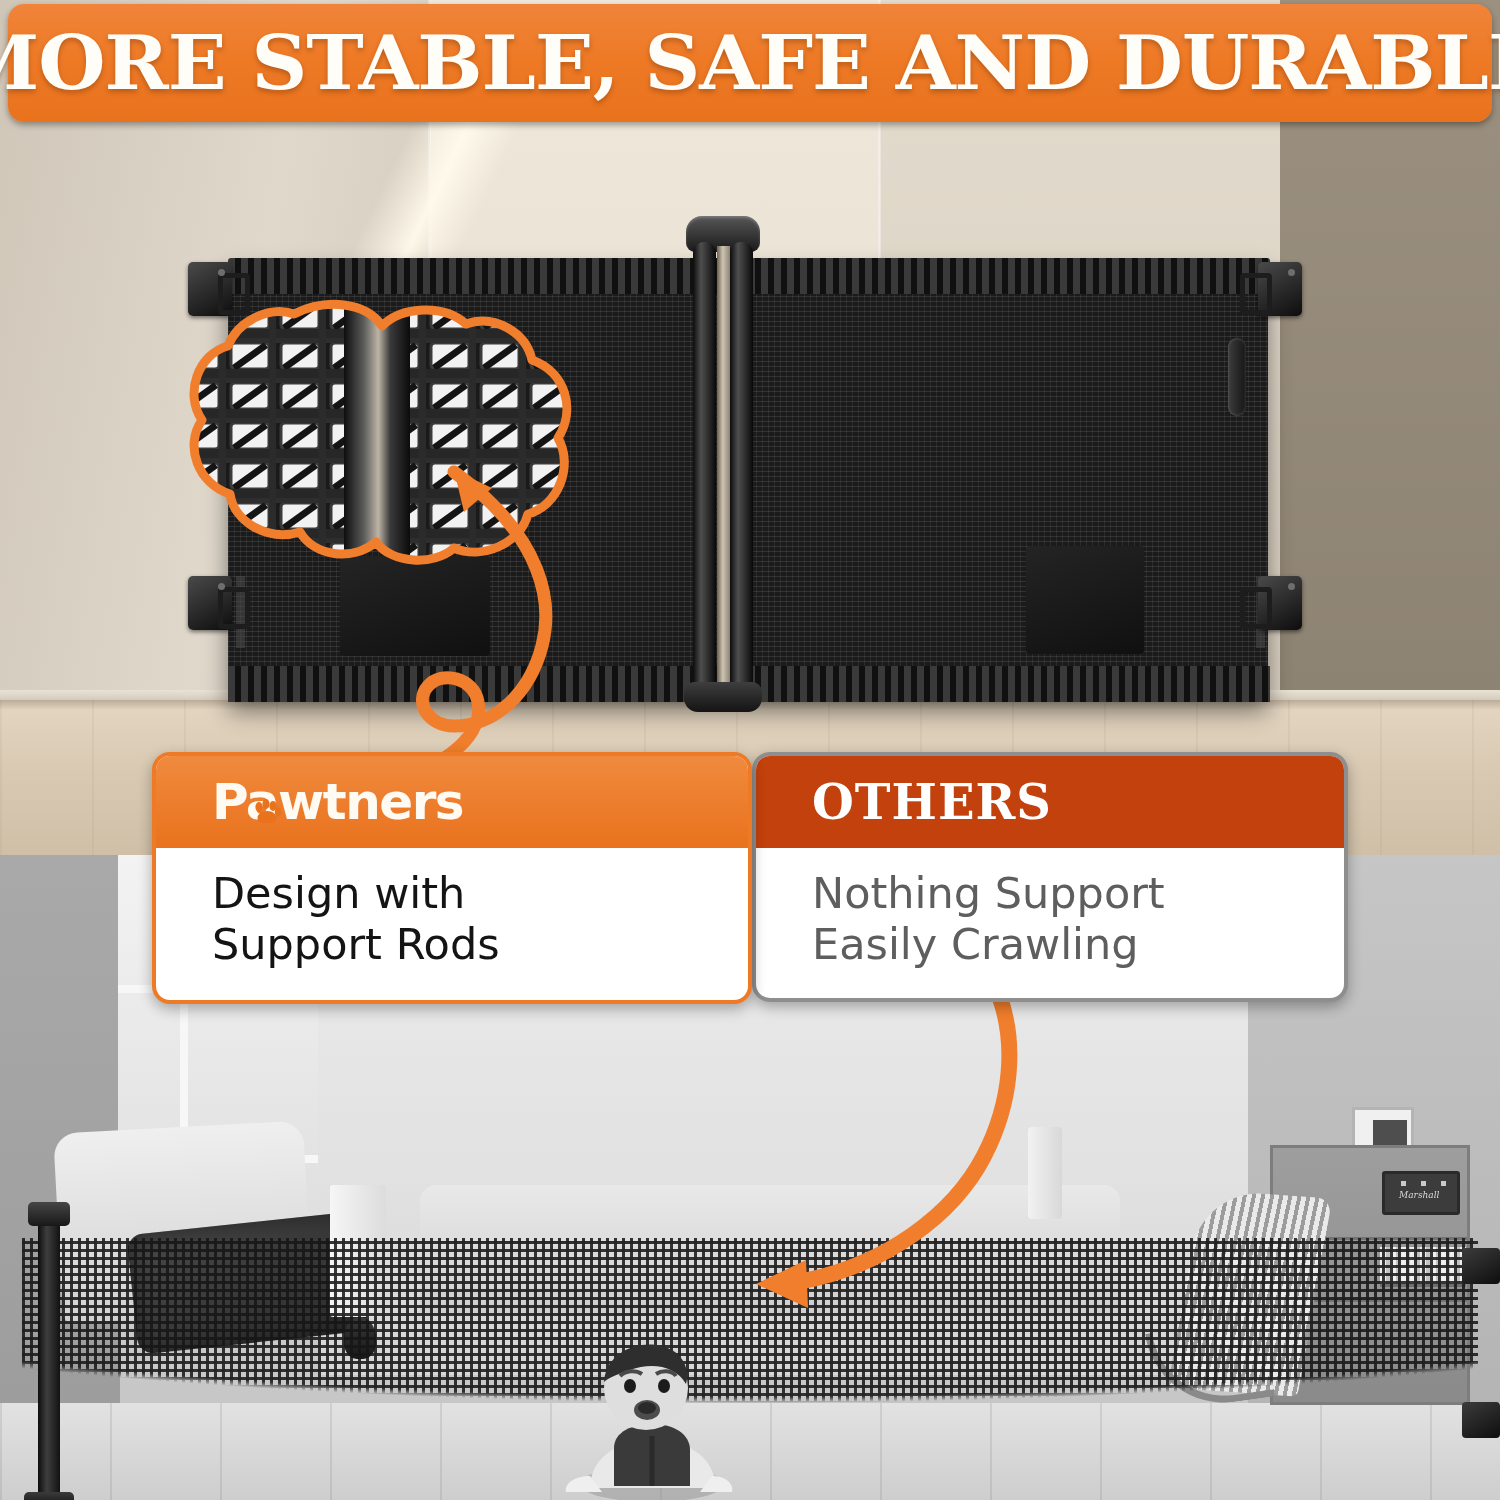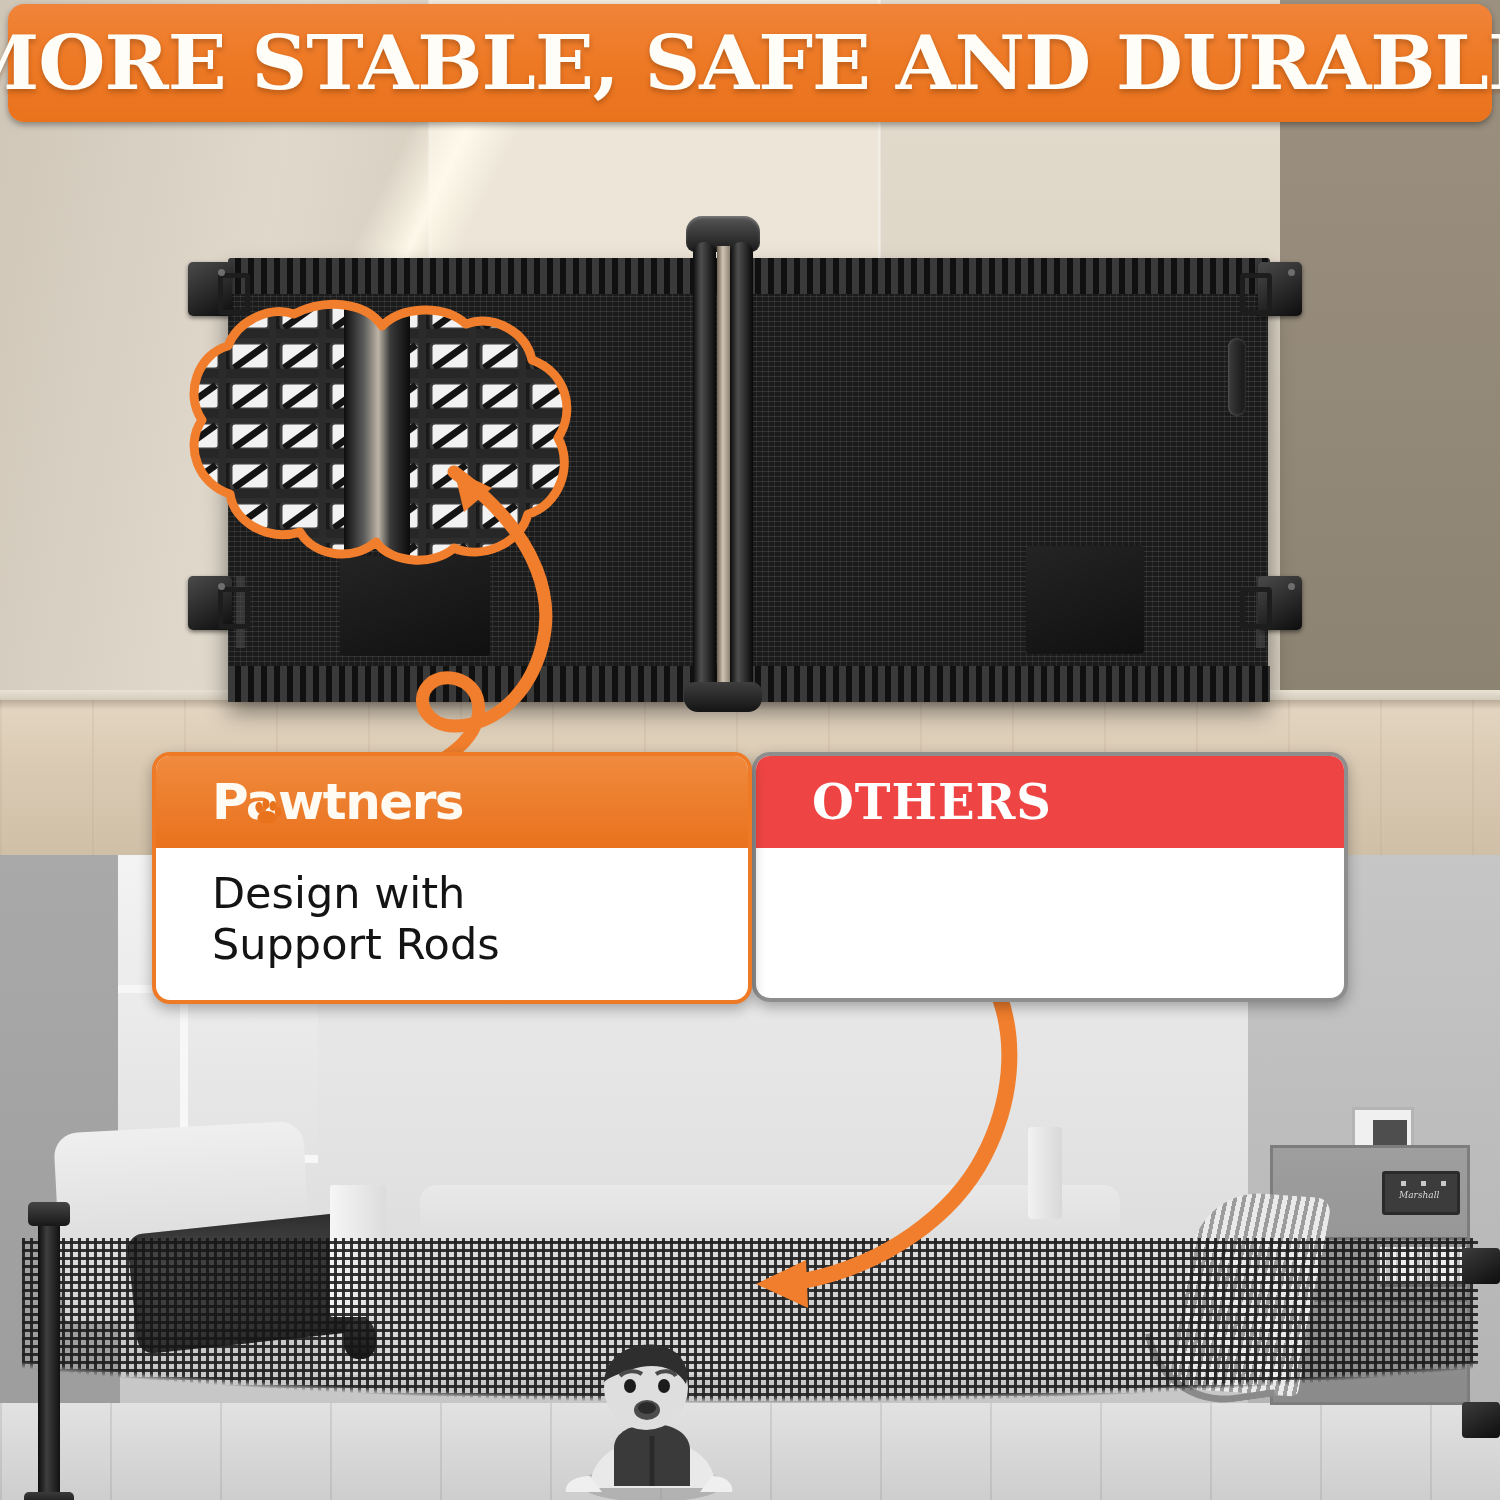--- a/index.html
+++ b/index.html
@@ -149,21 +149,21 @@
   .cards { position:absolute; left:0; top:752px; width:1433px; height:262px; z-index:35; }
   .card {
     position:absolute; top:0; border-radius:18px; overflow:hidden;
     background:#ffffff;
     box-shadow:0 5px 14px rgba(0,0,0,.30);
   }
   .card.pawtners { left:152px; width:600px; height:252px; border:4px solid #ee7a26; z-index:2; }
   .card.others   { left:752px; width:596px; height:250px; border:4px solid #8e8e8e; z-index:1; }
   .card-head { height:92px; display:flex; align-items:center; padding:0 0 0 56px; }
   .card.pawtners .card-head { background:linear-gradient(180deg,#f08a3e,#e9721d); }
-  .card.others   .card-head { background:#ef4444; }
+  .card.others   .card-head { background:#c2410c; }
   .card-body { padding:20px 8px 0 56px; }
 
   .logo-word {
     font-family:"DejaVu Sans", sans-serif;
     font-weight:bold; font-size:50px; color:#fffaf2;
     letter-spacing:-1.5px; position:relative; display:inline-block;
   }
   .logo-word .paw {
     position:absolute; left:40px; top:26px; width:30px; height:26px;
   }
@@ -489,20 +489,24 @@
       <div class="card-body">
         <div class="card-line">Design with
 Support Rods</div>
       </div>
     </div>
 
     <div class="card others">
       <div class="card-head">
         <span class="others-word">OTHERS</span>
       </div>
+      <div class="card-body">
+        <div class="card-line">Nothing Support
+Easily Crawling</div>
+      </div>
     </div>
   </div>
 
   <div class="banner">
     <span class="banner-text">MORE STABLE, SAFE AND DURABLE</span>
   </div>
 
 </div>
 
 </body></html>

